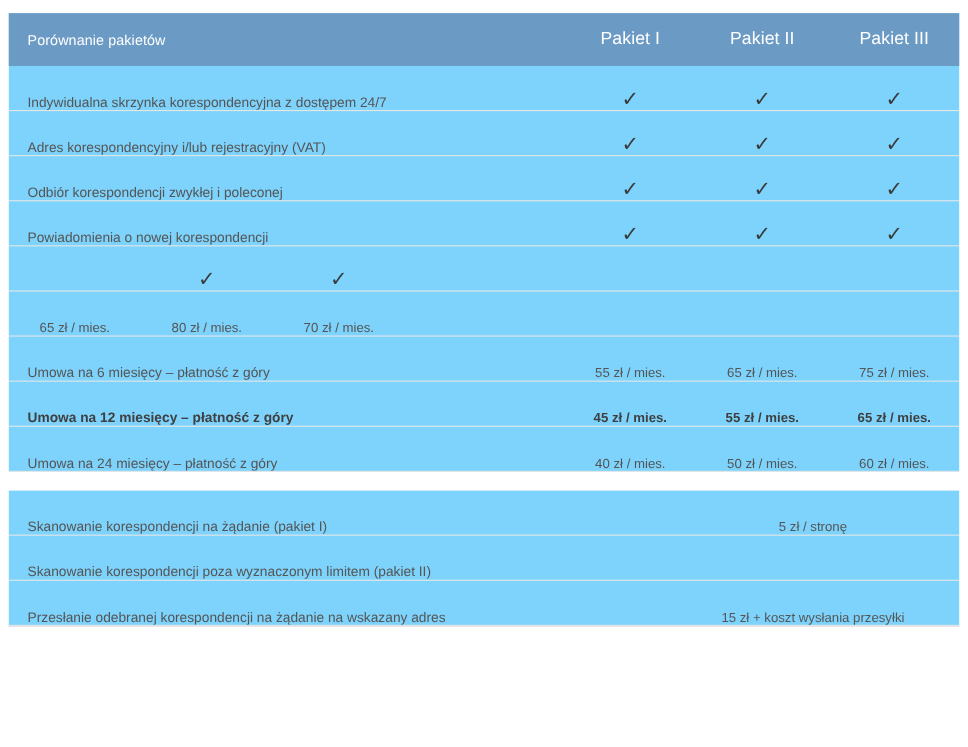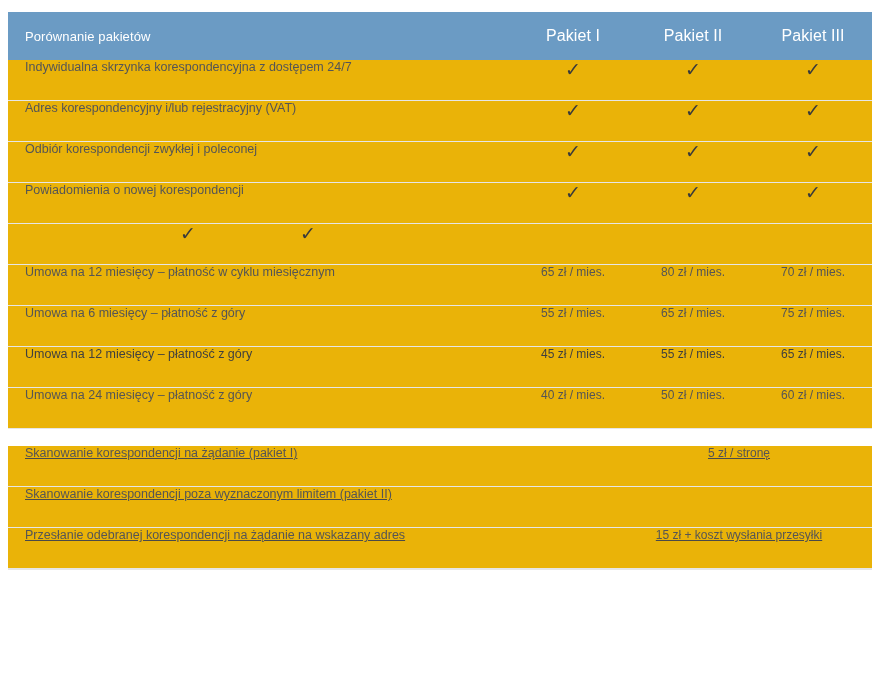--- a/index.html
+++ b/index.html
@@ -16,21 +16,21 @@
   }
   .page {
     box-sizing: border-box;
     width: 880px;
     height: 679px;
     padding: 12px 8px 0 8px;
     background: #ffffff;
   }
   .table-block {
     width: 864px;
-    background: #eab308;
+    background: #7dd3fc;
   }
   
   .thead {
     display: flex;
     align-items: center;
     height: 48px;
     background: #6b9bc4;
     color: #ffffff;
   }
   .thead .th-label {
@@ -45,21 +45,21 @@
   .thead .th-col {
     flex: 0 0 120px;
     text-align: center;
     font-size: 16px;
     font-weight: 400;
     letter-spacing: .1px;
   }
   
   .trow {
     display: flex;
-    align-items: flex-start;
+    align-items: flex-end;
     height: 40px;
     border-bottom: 1px solid #e6e6e6;
   }
   .trow.first { border-top: none; }
   .trow .td-label {
     flex: 0 0 505px;
     padding-left: 17px;
     box-sizing: border-box;
     font-size: 12.5px;
     color: #555555;
@@ -67,21 +67,21 @@
     overflow: hidden;
   }
   .trow .td-col {
     flex: 0 0 120px;
     text-align: center;
     font-size: 12px;
     color: #555555;
   }
   .trow.bold .td-label,
   .trow.bold .td-col {
-    font-weight: normal;
+    font-weight: bold;
     color: #3f3f3f;
   }
   .check {
     display: inline-block;
     font-size: 19px;
     line-height: 1;
     color: #3a3a3a;
     font-family: "DejaVu Sans", sans-serif;
   }
   
@@ -90,21 +90,21 @@
     flex: 0 0 620px;
   }
   .trow.extra .td-value {
     flex: 1 1 auto;
     text-align: center;
     font-size: 12px;
     color: #555555;
     padding-right: 22px;
     box-sizing: border-box;
   }
-  .trow.extra { height: 40px; text-decoration: underline; }
+  .trow.extra { height: 40px; }
   .tail-rule {
     width: 864px;
     height: 0;
     border-bottom: 1px solid #e6e6e6;
   }
 </style>
 </head>
 <body>
 
 <div class="page">
@@ -147,21 +147,20 @@
     </div>
 
     <div class="trow">
       <div class="td-col"><span class="check"></span></div>
       <div class="td-col"><span class="check">✓</span></div>
       <div class="td-col"><span class="check">✓</span></div>
     </div>
 
 
     <div class="trow">
-      <div class="td-label">Umowa na 12 miesięcy – płatność w cyklu miesięcznym</div>
       <div class="td-col">65 zł / mies.</div>
       <div class="td-col">80 zł / mies.</div>
       <div class="td-col">70 zł / mies.</div>
     </div>
 
     <div class="trow">
       <div class="td-label">Umowa na 6 miesięcy – płatność z góry</div>
       <div class="td-col">55 zł / mies.</div>
       <div class="td-col">65 zł / mies.</div>
       <div class="td-col">75 zł / mies.</div>

